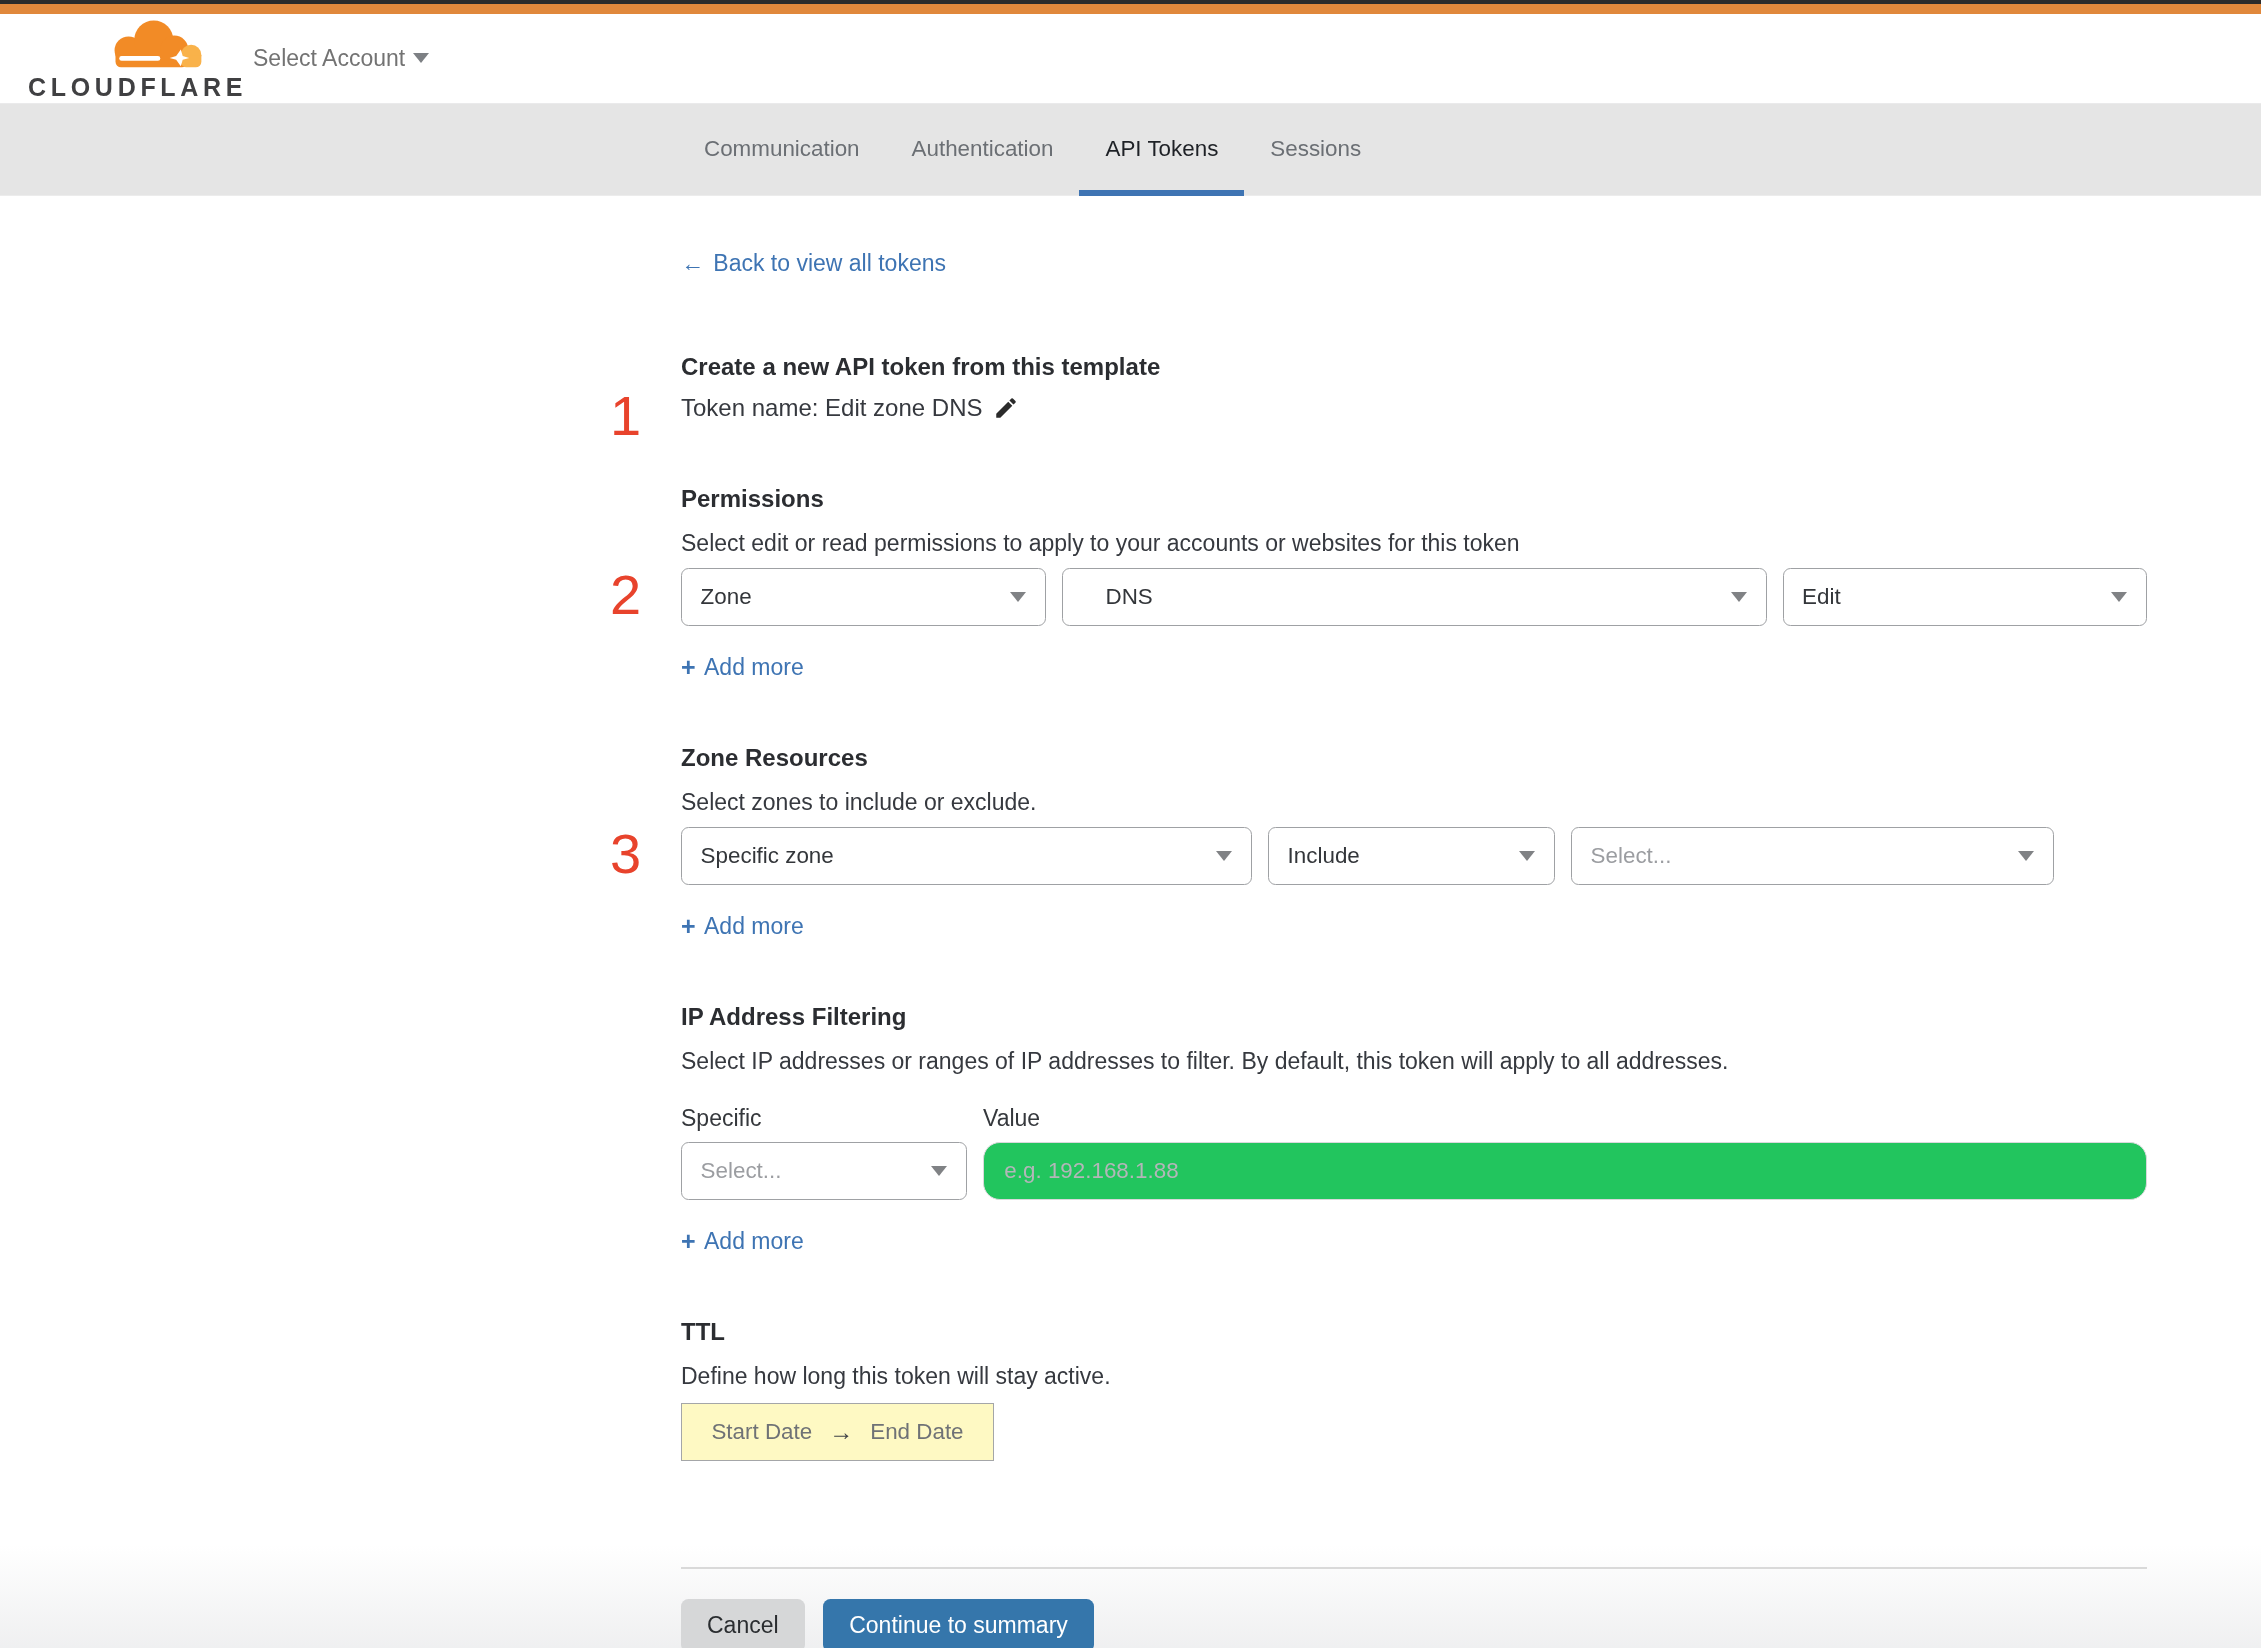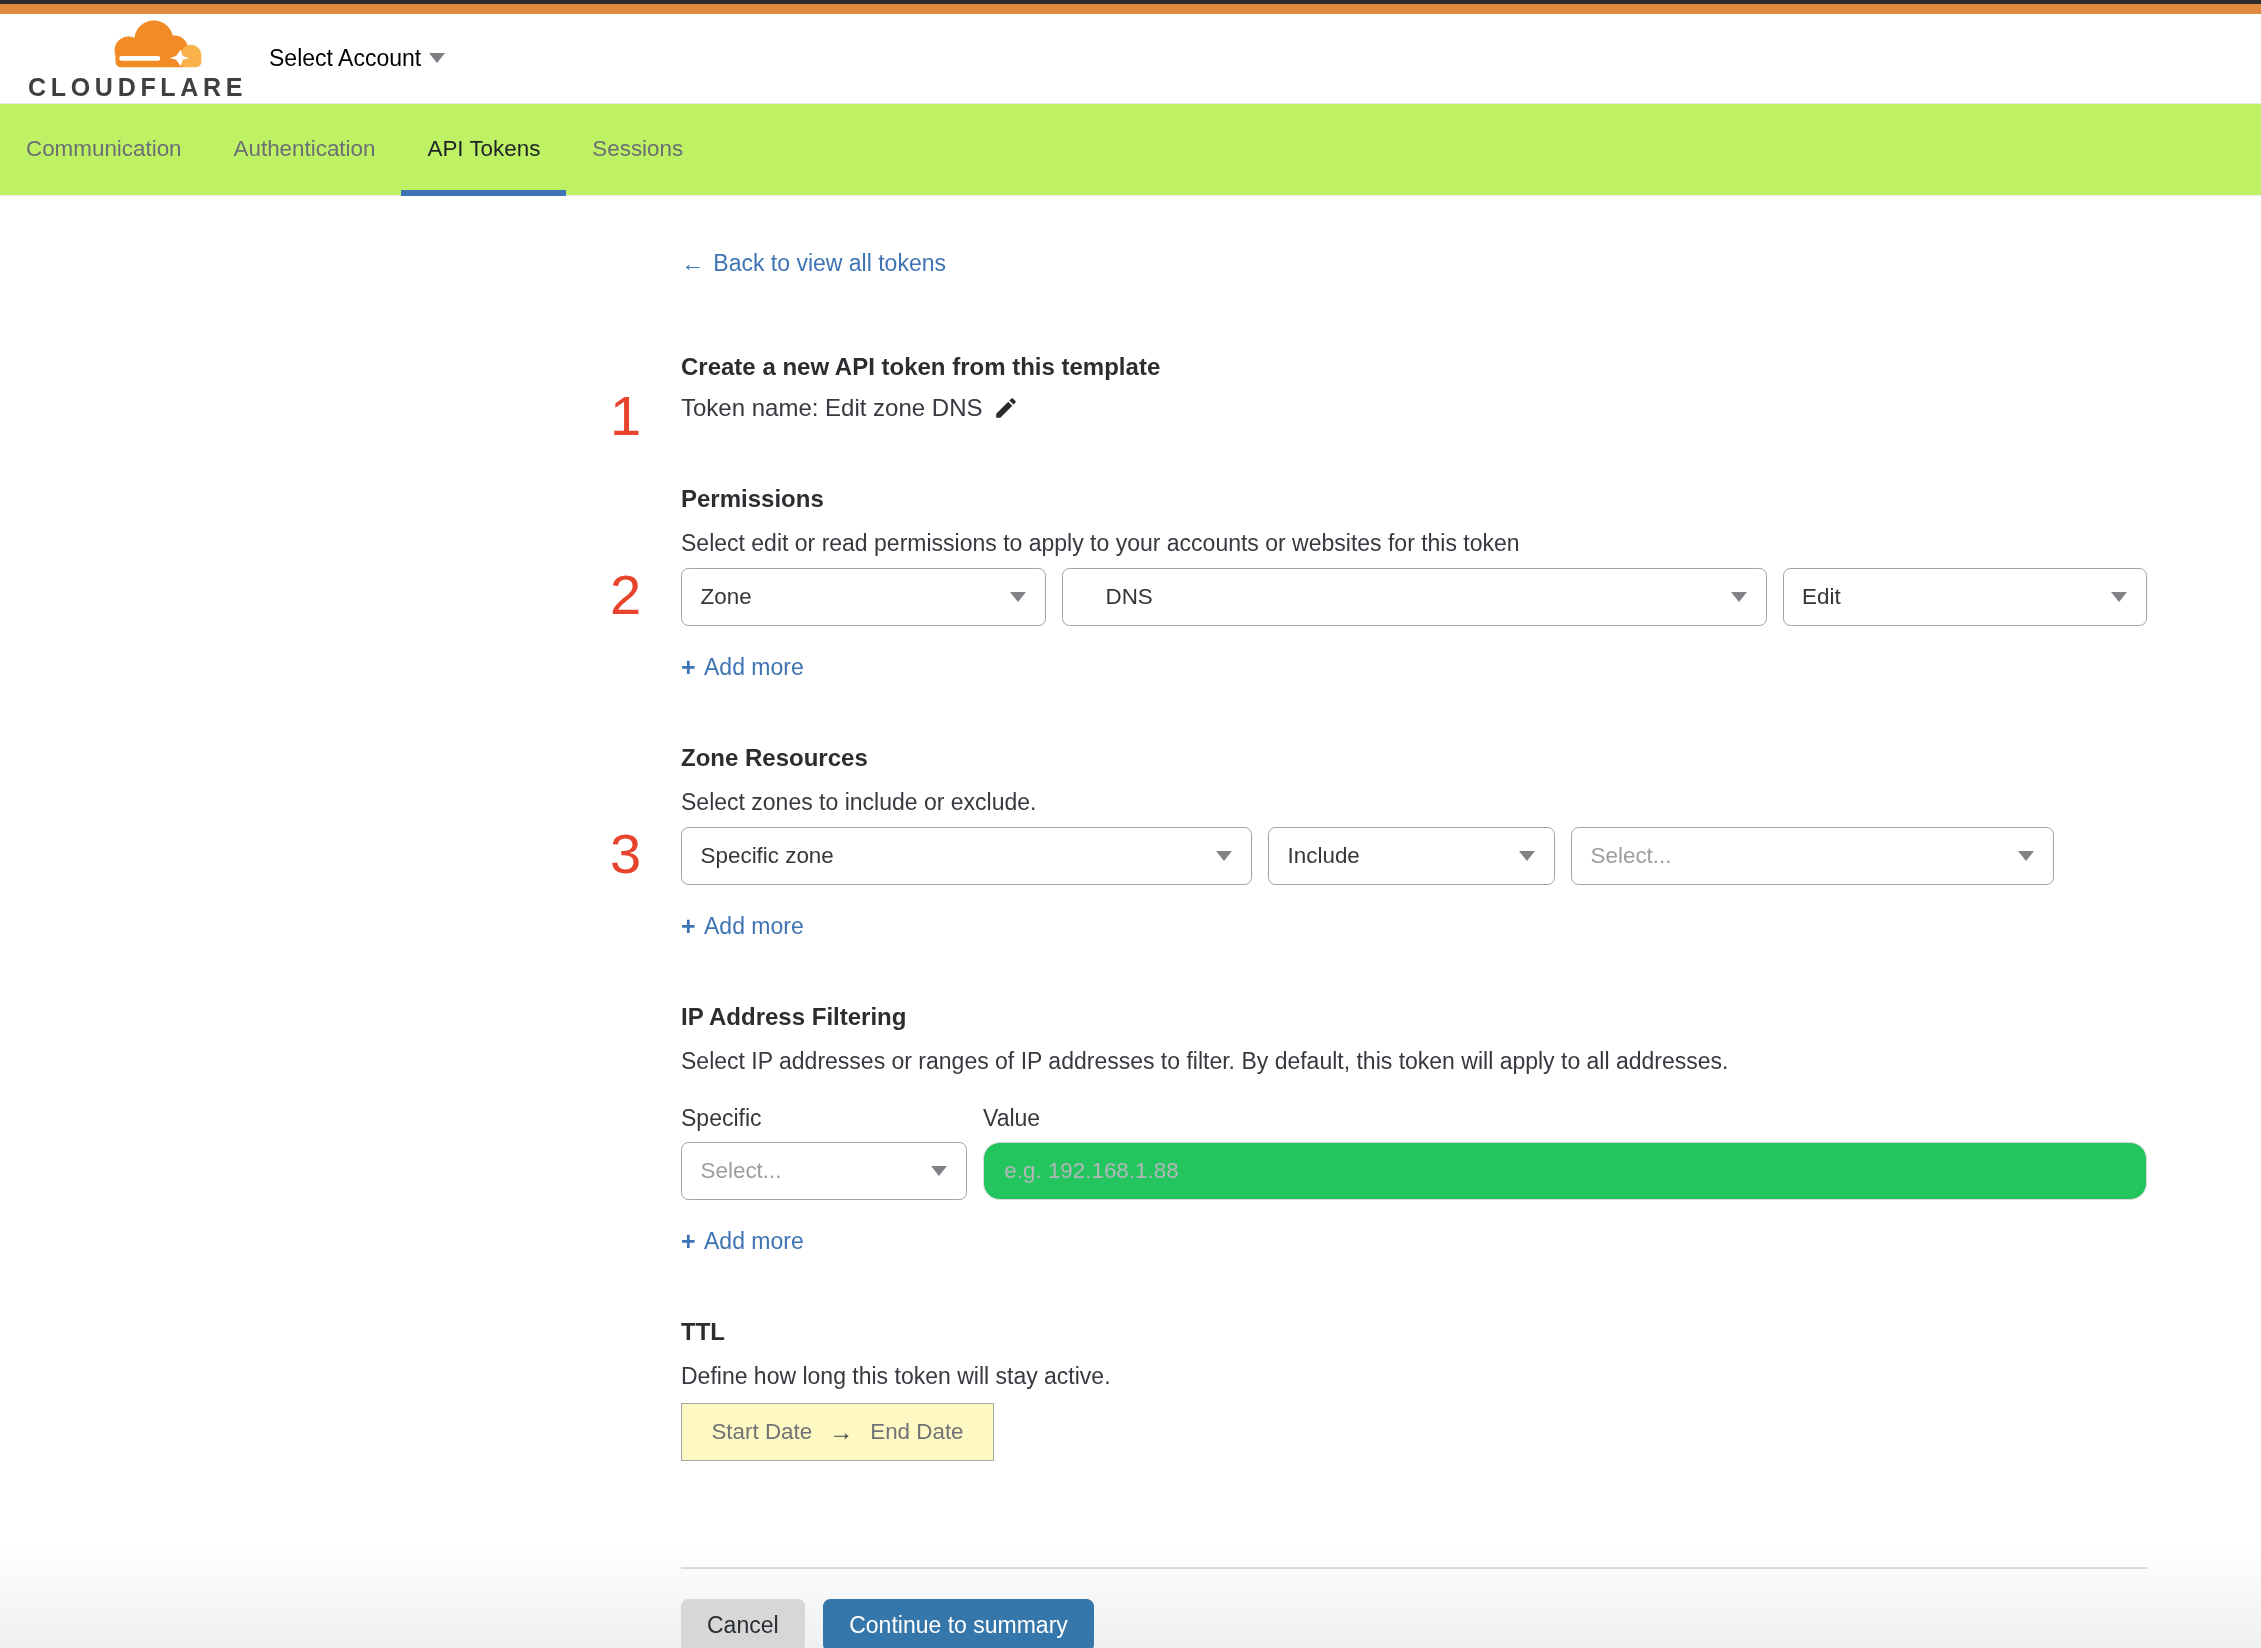--- a/index.html
+++ b/index.html
@@ -30,42 +30,43 @@
   .logo-cloud { display: block; margin-left: auto; margin-right: 3.7px; }
   .logo-text {
     font-size: 25px;
     font-weight: 700;
     letter-spacing: 4.7px;
     color: #404042;
     margin-top: 1.9px;
     white-space: nowrap;
   }
   .account-select {
-    margin-left: 58px;
+    margin-left: 42px;
     display: flex;
     align-items: center;
     gap: 8px;
     font-size: 23px;
-    color: #000000;
+    color: #737373;
     cursor: pointer;
   }
   .caret-down {
     width: 0; height: 0;
     border-left: 8.4px solid transparent;
     border-right: 8.4px solid transparent;
     border-top: 10.3px solid #7d8084;
   }
 
   
   .tabbar {
     height: 93px;
-    background: #bef264;
+    background: #e5e5e5;
     border-top: 0.9px solid #eaeaeb;
     border-bottom: 0.9px solid #ececec;
     display: flex;
+    padding-left: 678px;
   }
   .tab {
     position: relative;
     display: flex;
     align-items: center;
     padding: 0 26px;
     font-size: 22.4px;
     color: #6b6f74;
     cursor: pointer;
     white-space: nowrap;

